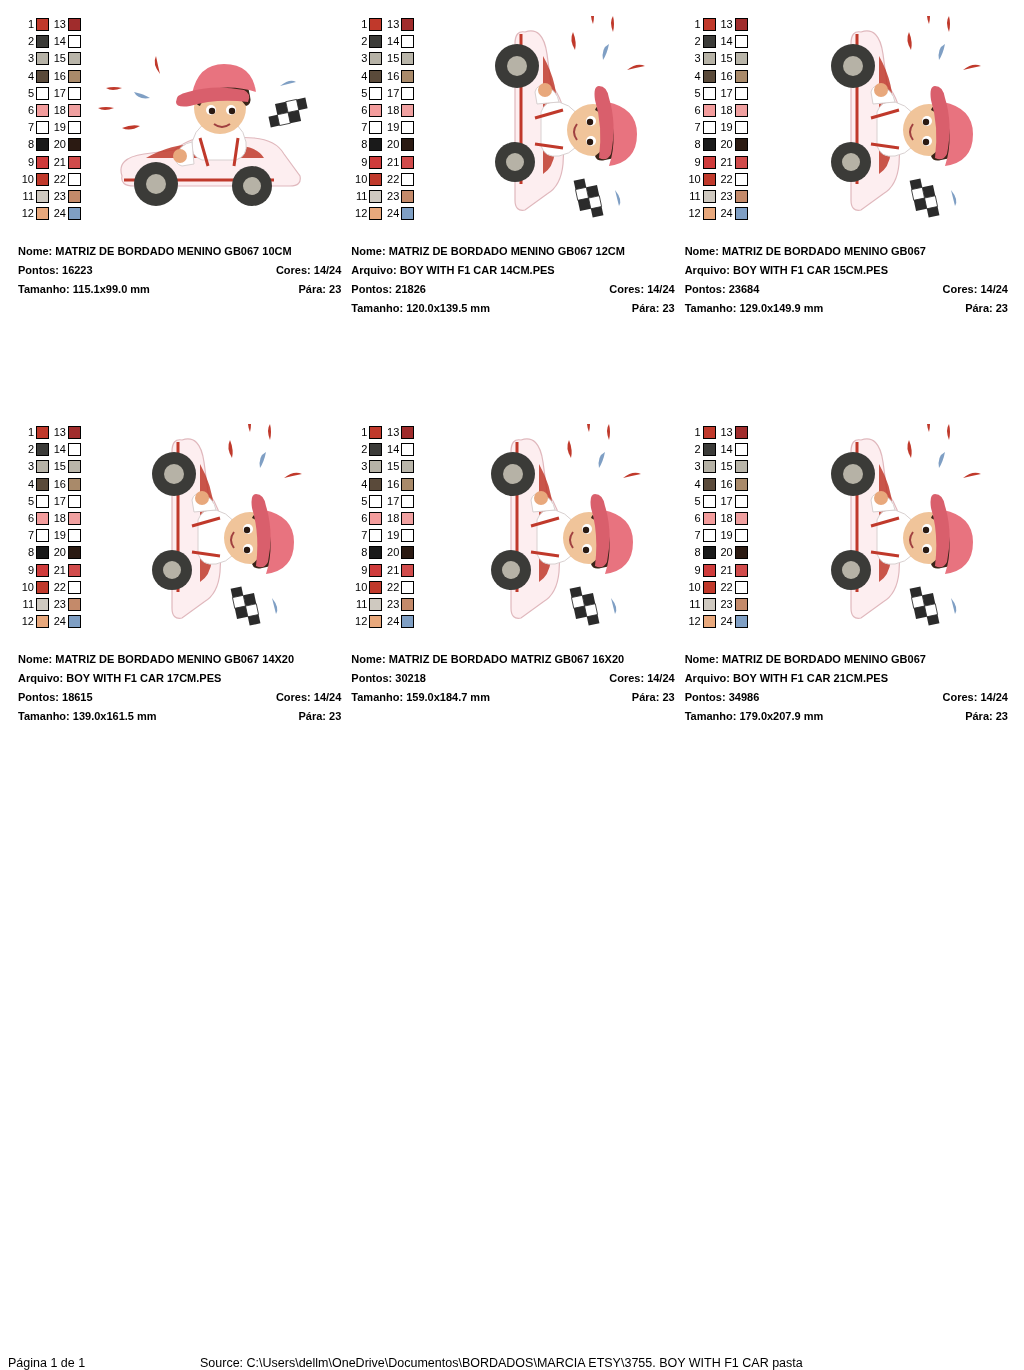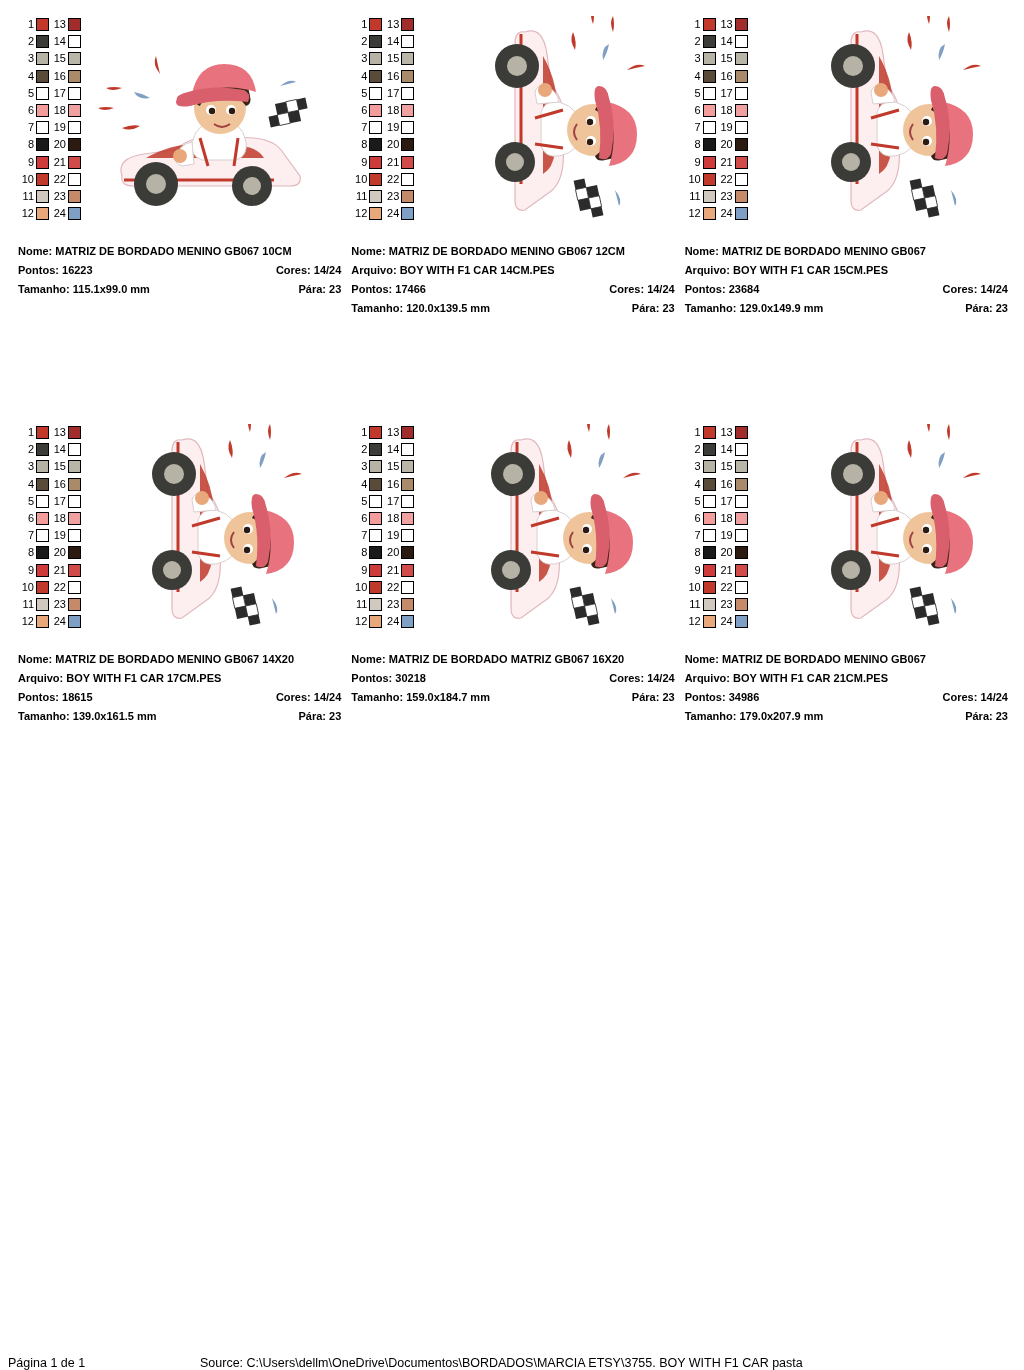--- a/index.html
+++ b/index.html
@@ -441,21 +441,21 @@
         </div>
 
         <div class="info">
           <div class="line">
               <span class="left"><span>Nome:</span> <span>MATRIZ DE BORDADO MENINO GB067 12CM</span></span>
             </div>
           <div class="line">
               <span class="left"><span>Arquivo:</span> <span>BOY WITH F1 CAR 14CM.PES</span></span>
             </div>
           <div class="line">
-              <span class="left"><span>Pontos:</span> <span>17466</span></span>
+              <span class="left"><span>Pontos:</span> <span>21826</span></span>
               <span class="right"><span>Cores:</span> <span>14/24</span></span>
             </div>
           <div class="line">
               <span class="left"><span>Tamanho:</span> <span>120.0x139.5 mm</span></span>
               <span class="right"><span>Pára:</span> <span>23</span></span>
             </div>
         </div>
       </div>
 
       <div class="cell">

